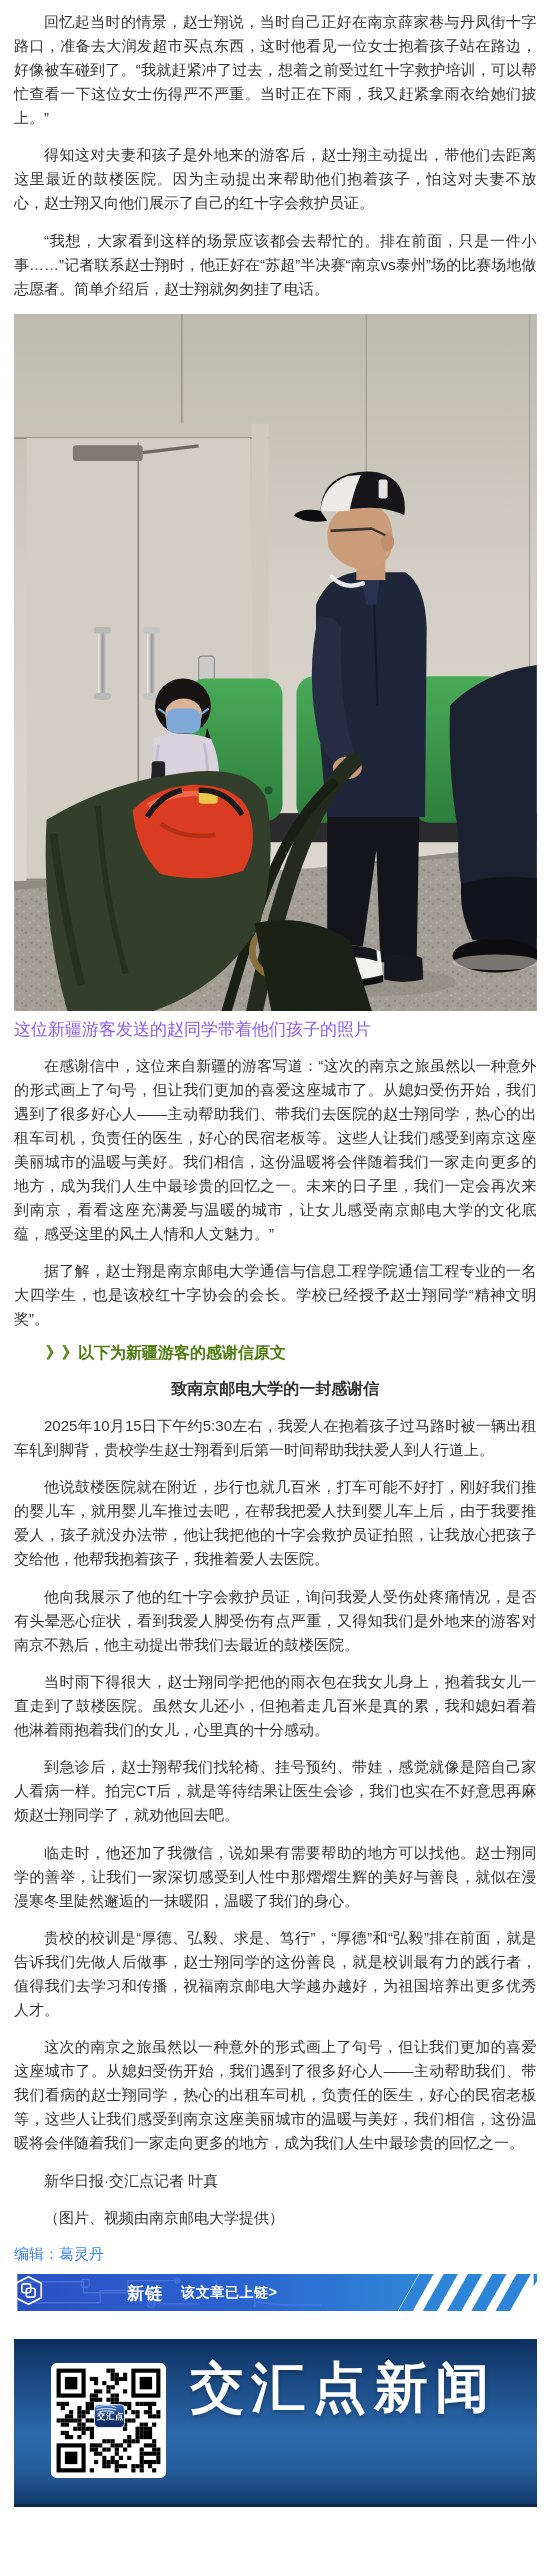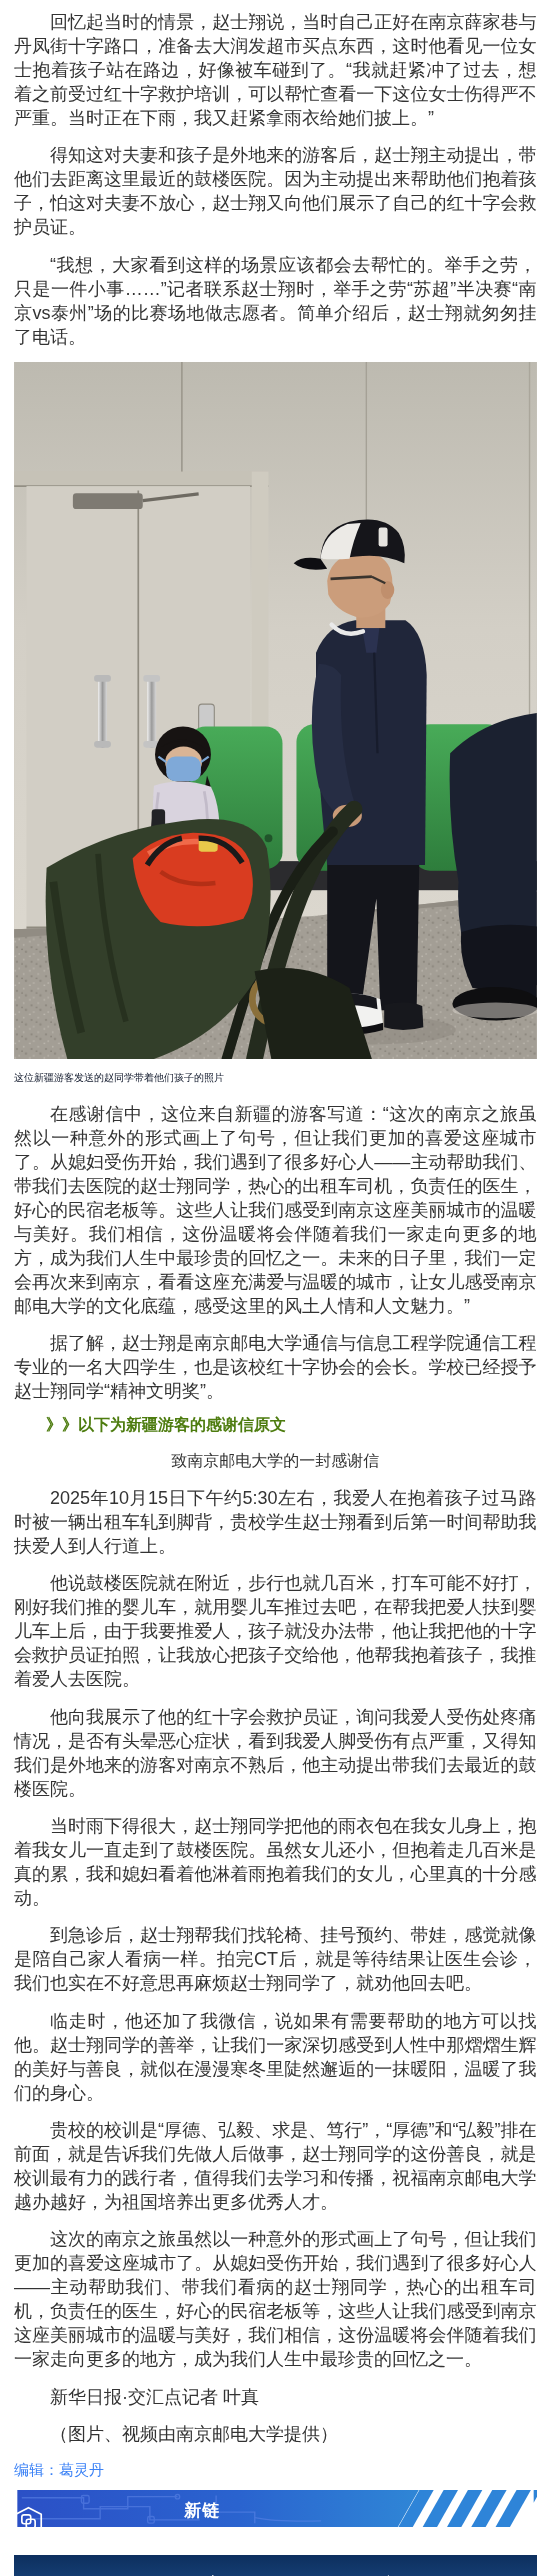--- a/index.html
+++ b/index.html
@@ -1,47 +1,47 @@
 <!DOCTYPE html>
 <html style="font-size:9px"><head>
 <meta charset="utf-8">
 <style>
   html,body{margin:0;padding:0;background:#ffffff;}
   body{width:551px;font-family:"Liberation Sans","DejaVu Sans",sans-serif;}
   .page{width:551px;background:#fff;}
   .content{padding:10px 14.5px 0 14px;}
-  p.para{font-size:18px;line-height:24px;color:#333;text-align:justify;text-indent:2em;margin:0 0 13.4px 0;}
+  p.para{font-size:15px;line-height:24px;color:#333;text-align:justify;text-indent:2em;margin:0 0 13.4px 0;}
   .photo-wrap{width:523px;height:697px;margin:2.2px 0 9px 0;overflow:hidden;background:#cdc9c0;}
-  .caption{font-size:10px;line-height:19px;color:#0f172a;margin:0 0 14.5px 0;}
+  .caption{font-size:17px;line-height:19px;color:#8b5cf6;margin:0 0 14.5px 0;}
   .link-heading{font-size:16px;line-height:24.6px;font-weight:600;color:#4d7c0f;margin:0 0 11.2px 0;text-indent:2em;cursor:pointer;}
-  .letter-title{font-size:16px;line-height:24.6px;color:#333;text-align:center;margin:0 0 12.3px 0;font-weight:400;}
+  .letter-title{font-size:16px;line-height:24.6px;color:#333;text-align:center;margin:0 0 12.3px 0;font-weight:700;}
   .editor-line{font-size:15px;line-height:20px;color:#3b82f6;margin:2.2px 0 10px 0;}
   
   .chain-bar{position:relative;width:523px;height:37px;margin:0 0 28px 0;cursor:pointer;}
   .chain-bar svg{position:absolute;left:0;top:0;}
-  .chain-bar-content{position:absolute;left:0;top:16px;width:72%;height:37px;display:flex;align-items:center;justify-content:center;gap:10px;color:#fff;flex-direction:column;}
+  .chain-bar-content{position:absolute;left:0;top:1px;width:72%;height:37px;display:flex;align-items:center;justify-content:center;gap:10px;color:#fff;}
   .chain-brand{font-size:17px;font-weight:700;letter-spacing:1.1px;}
   .chain-status{font-size:14px;font-weight:700;letter-spacing:0.6px;margin-left:7.8px;}
   
   .banner{position:relative;width:523px;height:168px;margin-left:14px;background:linear-gradient(180deg,#0d2f5e 0%,#1c4d88 28%,#2b69ad 58%,#255e9e 78%,#123c6e 100%);border-bottom:3.4px solid #0a2750;box-sizing:border-box;}
   .qr{position:absolute;left:37px;top:24.6px;width:115px;height:115px;background:#fff;border-radius:5.6px;}
   .qr svg{position:absolute;left:0;top:0;}
   .qr-logo{position:absolute;left:43px;top:41px;width:31px;height:24px;border-radius:4.5px;background:linear-gradient(180deg,#3f6fc4 0%,#16366f 55%,#0d2a5c 100%);border:1.1px solid #dfe6f2;box-sizing:border-box;display:flex;flex-direction:column;align-items:flex-end;justify-content:center;}
   .qr-logo .qr-label{color:#fff;font-size:8.4px;font-weight:700;letter-spacing:0.6px;white-space:nowrap;}
   .banner-title{position:absolute;left:176px;top:17px;font-size:54px;line-height:62px;font-weight:700;color:#ffffff;letter-spacing:7.3px;text-shadow:0 2.2px 4.5px rgba(0,0,0,0.28);white-space:nowrap;}
 </style>
 </head>
 <body>
 
 <div class="page">
   <div class="content">
 
     <p class="para">回忆起当时的情景，赵士翔说，当时自己正好在南京薛家巷与丹凤街十字路口，准备去大润发超市买点东西，这时他看见一位女士抱着孩子站在路边，好像被车碰到了。“我就赶紧冲了过去，想着之前受过红十字救护培训，可以帮忙查看一下这位女士伤得严不严重。当时正在下雨，我又赶紧拿雨衣给她们披上。”</p>
     <p class="para">得知这对夫妻和孩子是外地来的游客后，赵士翔主动提出，带他们去距离这里最近的鼓楼医院。因为主动提出来帮助他们抱着孩子，怕这对夫妻不放心，赵士翔又向他们展示了自己的红十字会救护员证。</p>
-    <p class="para">“我想，大家看到这样的场景应该都会去帮忙的。举手之劳，只是一件小事……”记者联系赵士翔时，举手之劳“苏超”半决赛“南京vs泰州”场的比赛场地做志愿者。简单介绍后，赵士翔就匆匆挂了电话。</p>
+    <p class="para">“我想，大家看到这样的场景应该都会去帮忙的。排在前面，只是一件小事……”记者联系赵士翔时，他正好在“苏超”半决赛“南京vs泰州”场的比赛场地做志愿者。简单介绍后，赵士翔就匆匆挂了电话。</p>
 
     <div class="photo-wrap">
       <svg width="523" height="697" viewBox="0 0 935 1247" xmlns="http://www.w3.org/2000/svg">
         <defs>
           <linearGradient id="wallg" x1="0" y1="0" x2="0" y2="1">
             <stop offset="0" stop-color="#bdbab0"></stop>
             <stop offset="0.45" stop-color="#d3cfc6"></stop>
             <stop offset="1" stop-color="#dcd8cf"></stop>
           </linearGradient>
           <linearGradient id="seatg" x1="0" y1="0" x2="0" y2="1">

